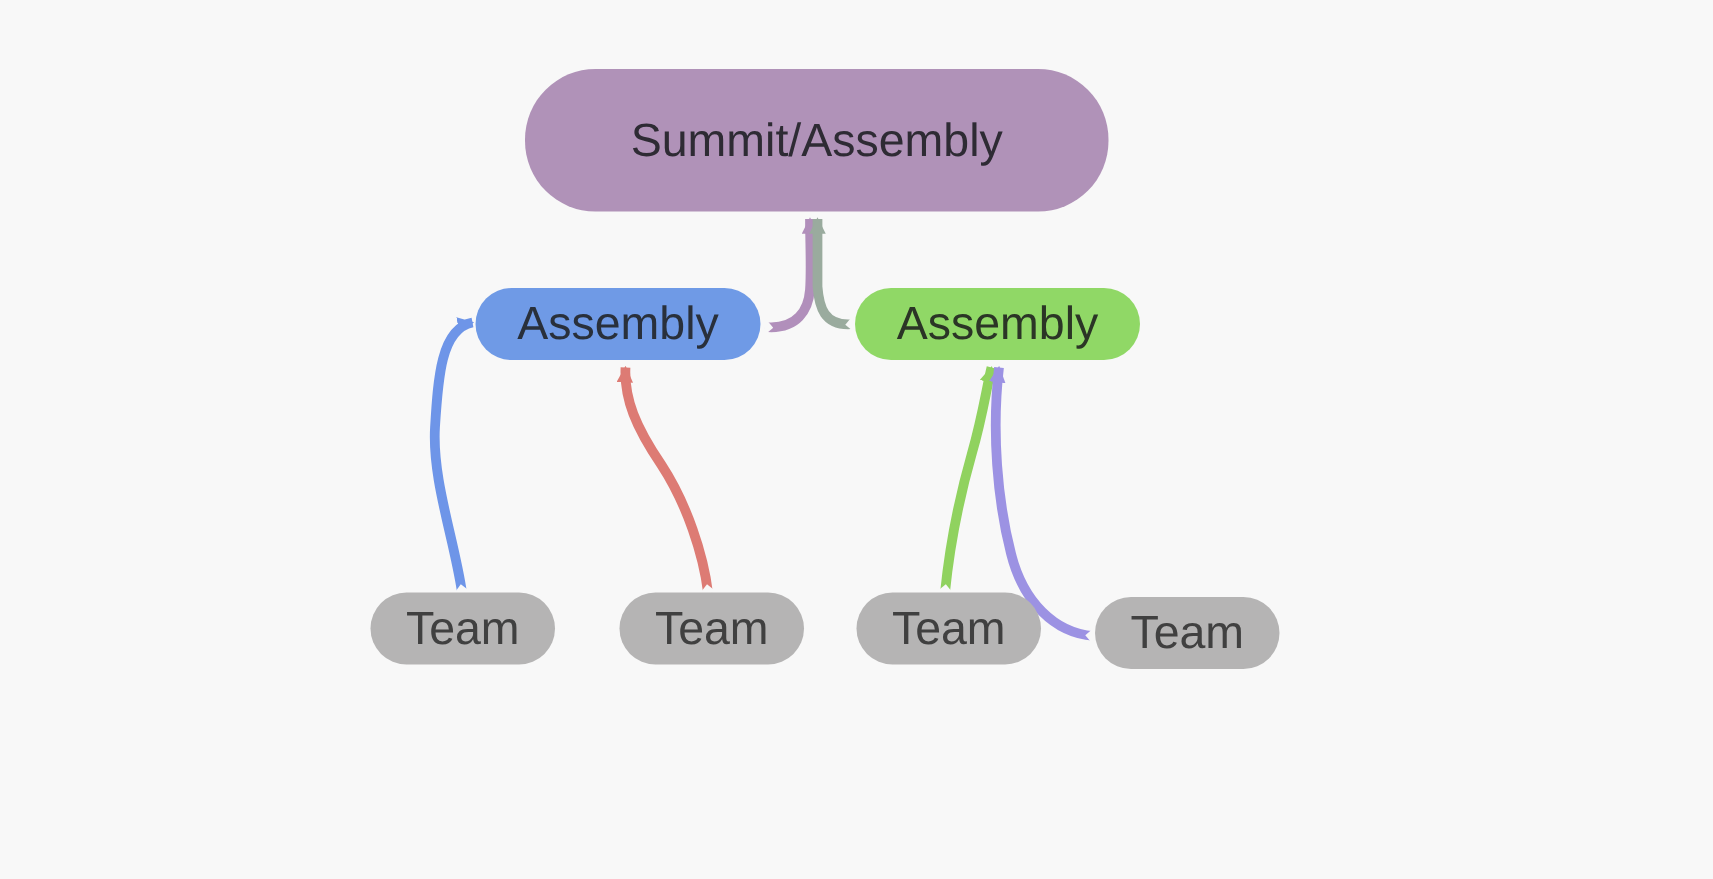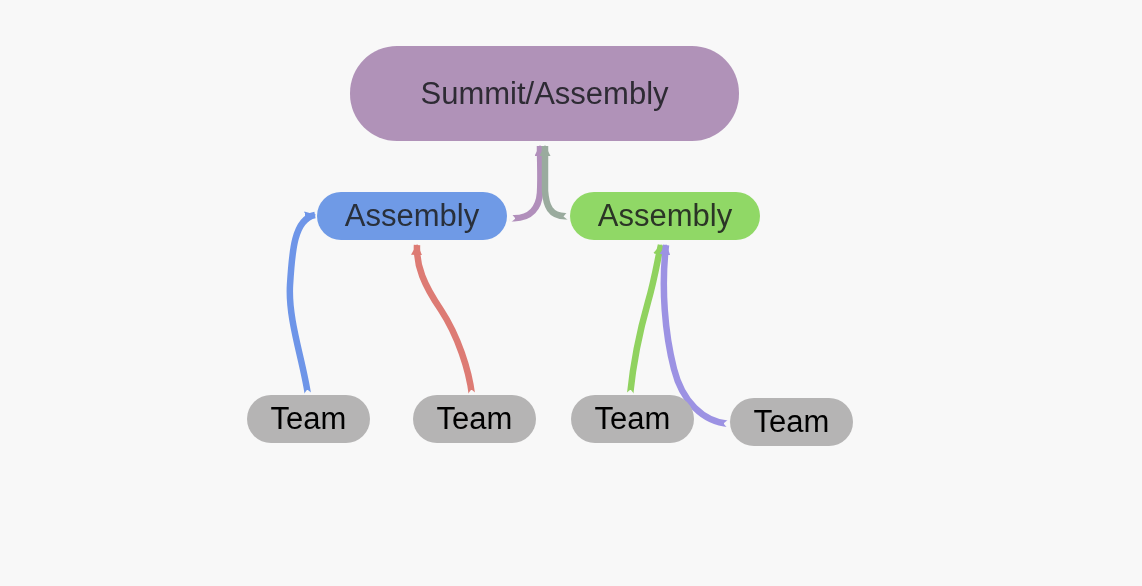--- a/index.html
+++ b/index.html
@@ -40,21 +40,21 @@
   }
   #assembly-right {
     left: 570px; top: 192px; width: 190px; height: 48px;
     border-radius: 24px;
     background: #90d866; color: #2b3526;
     font-size: 31px;
   }
   .team {
     width: 123px; height: 48px;
     border-radius: 24px;
-    background: #b5b4b4; color: #000000;
+    background: #b5b4b4; color: #404040;
     font-size: 31px;
   }
   #team-1 { left: 247px; top: 395px; }
   #team-2 { left: 413px; top: 395px; }
   #team-3 { left: 571px; top: 395px; }
   #team-4 { left: 730px; top: 398px; }
 </style>
 </head>
 <body>
 

